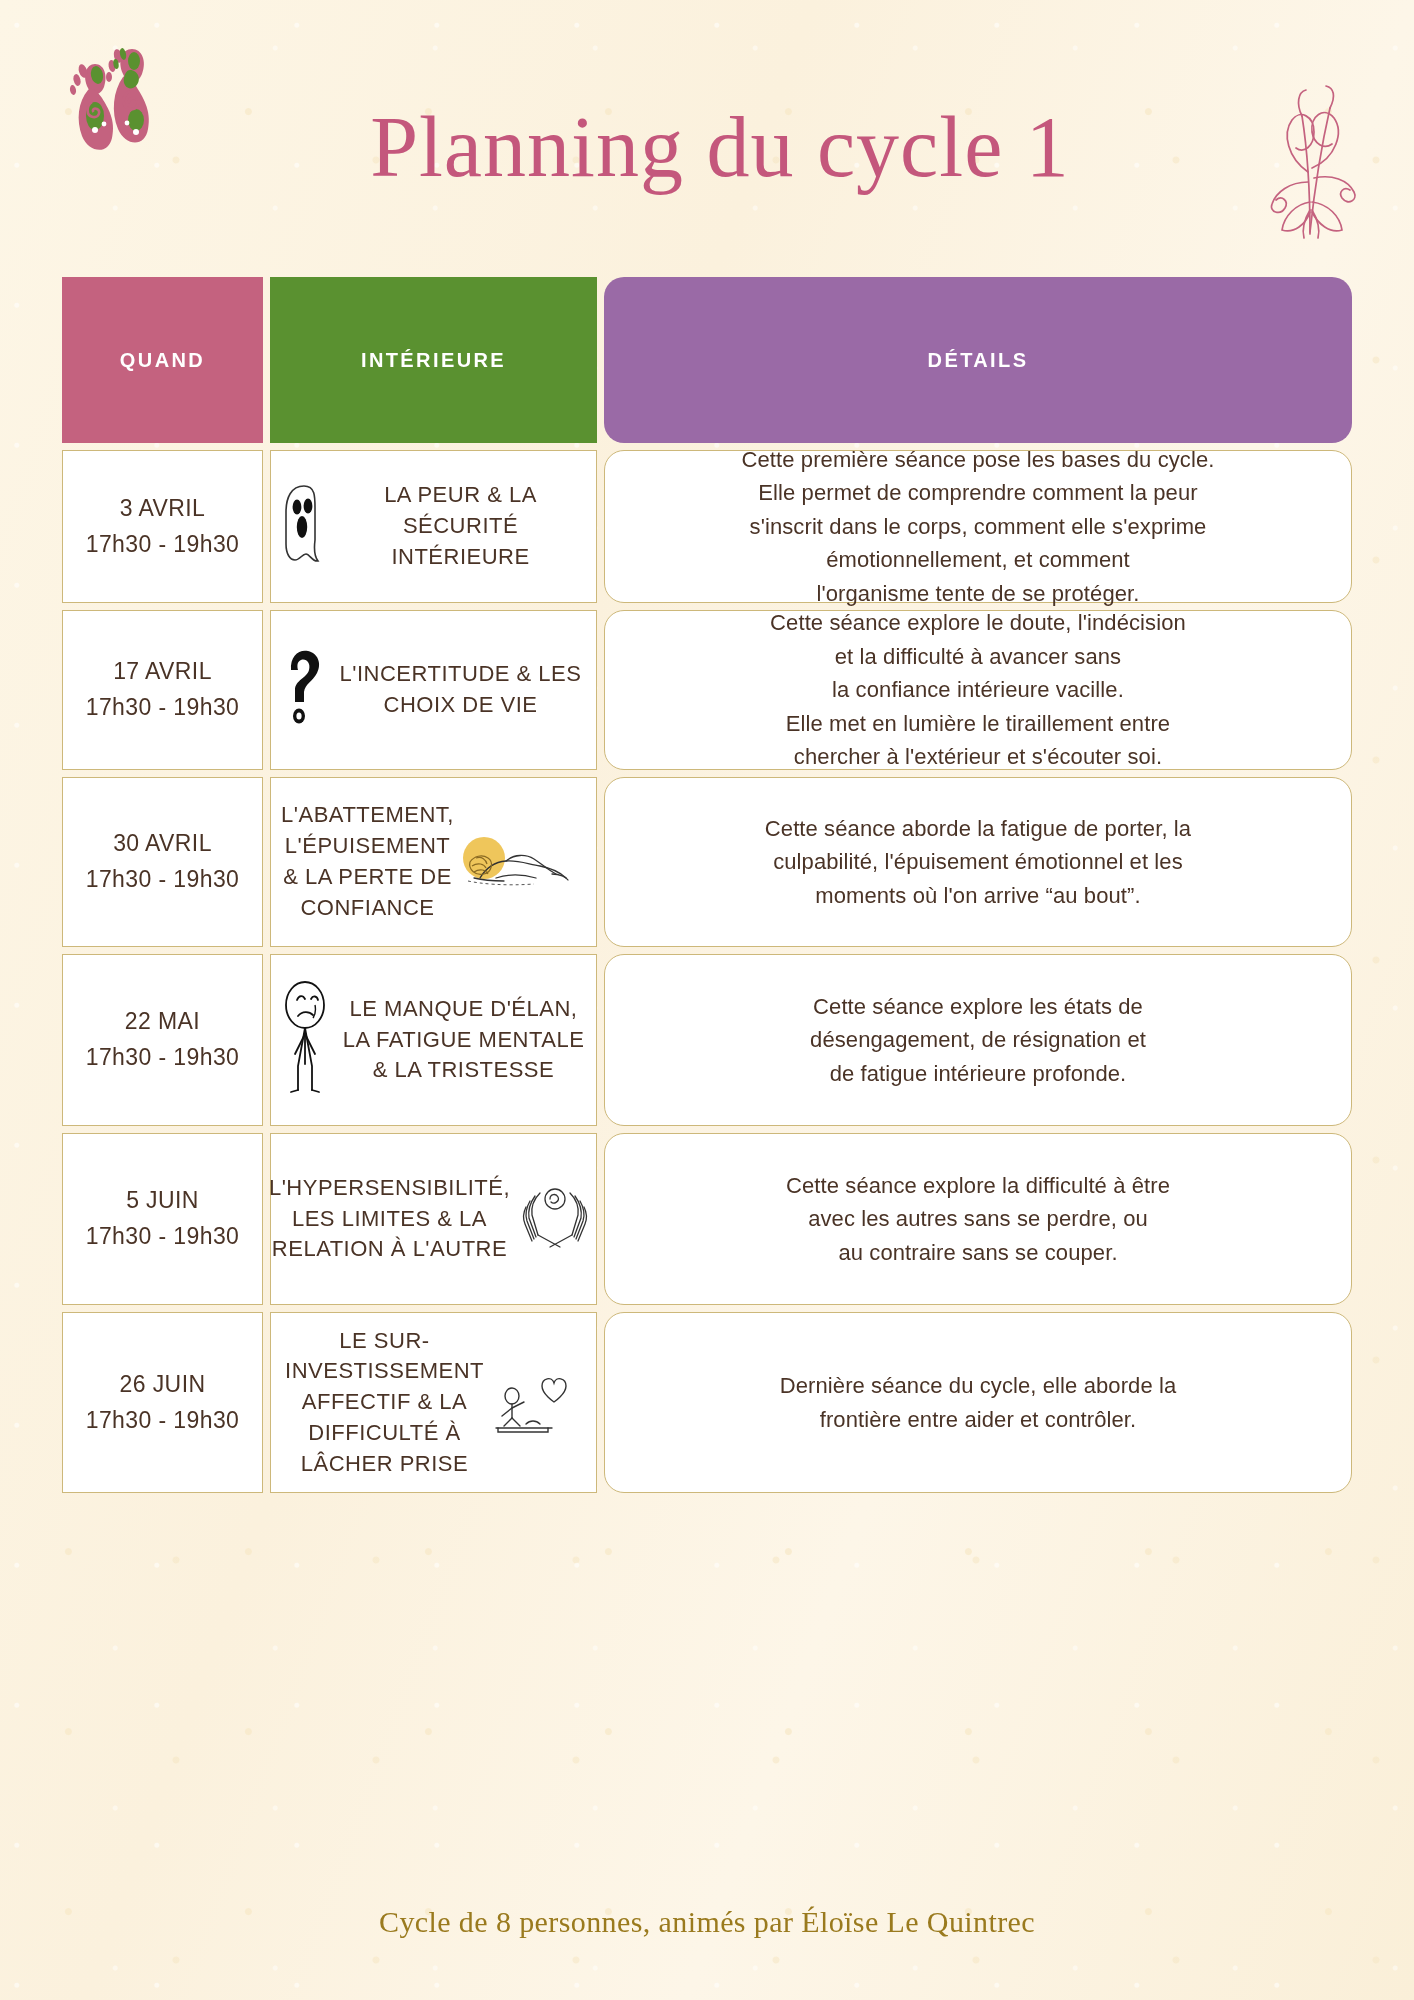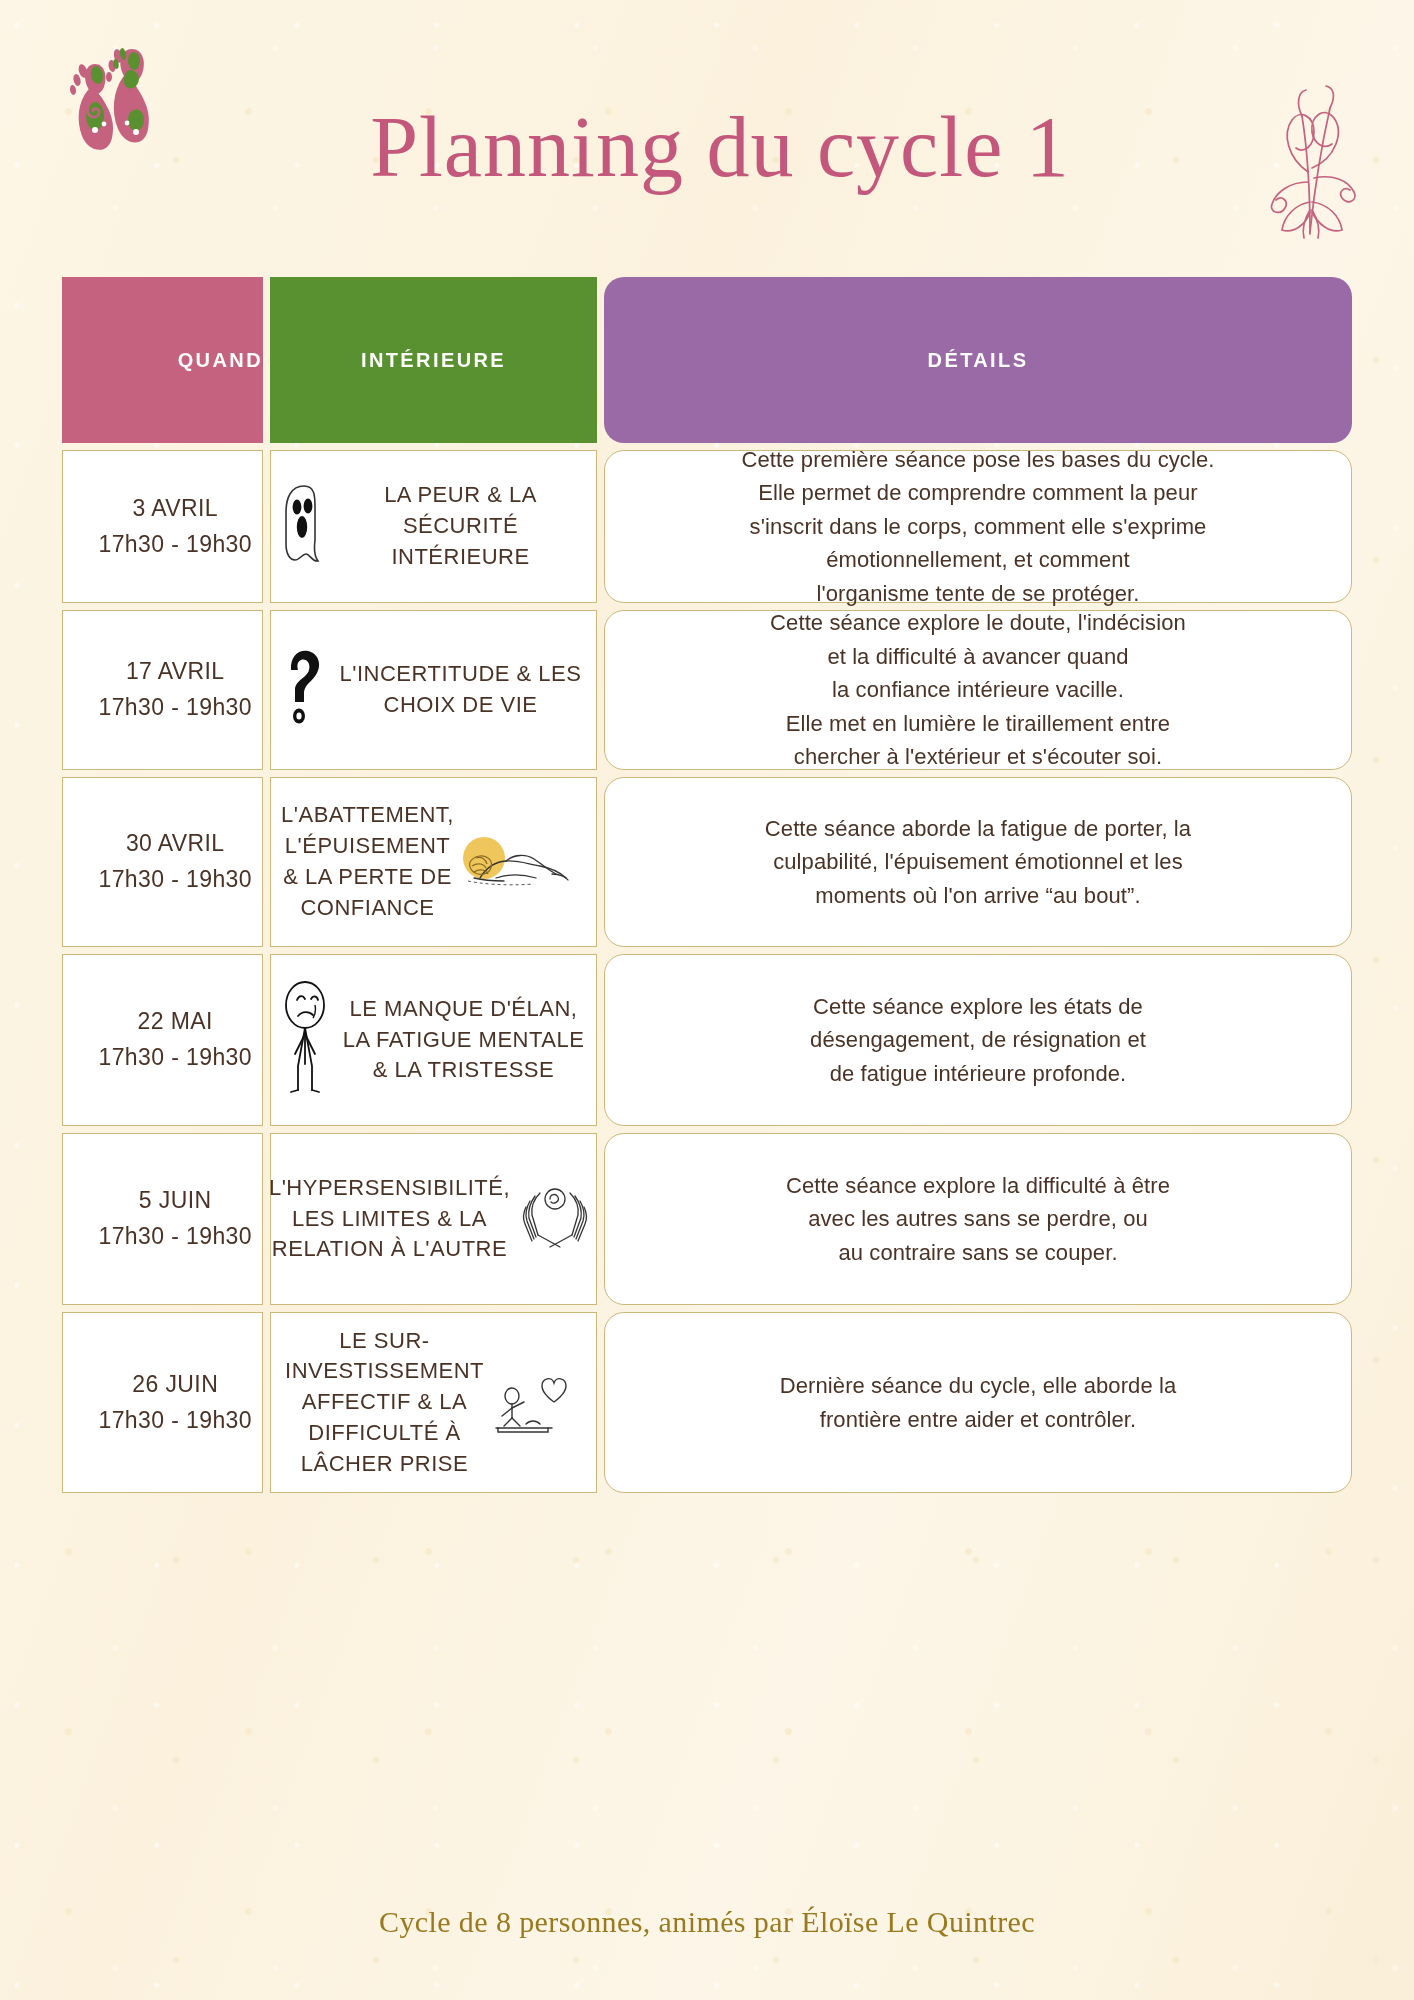--- a/index.html
+++ b/index.html
@@ -73,21 +73,21 @@
     margin-bottom: 7px;
   }
   .cell {
     border: 1.5px solid #cdb87a;
     background: #ffffff;
     display: flex;
     align-items: center;
     justify-content: center;
     box-sizing: border-box;
   }
-  .col-when   { width: 201px; justify-content: flex-end; }
+  .col-when   { width: 201px; }
   .col-theme  { width: 327px; }
   .col-detail { width: 448px; flex: 1; border-radius: 20px; }
 
   .head-row .cell {
     height: 166px;
     border: none;
   }
   .head-when   { background: #c4627f; }
   .head-theme  { background: #5a9130; }
   .head-detail { background: #9a6aa6; }
@@ -281,21 +281,21 @@
               <ellipse cx="18" cy="70" rx="6" ry="7.5" fill="#111"></ellipse>
               <ellipse cx="18" cy="70" rx="2.6" ry="3.6" fill="#fff"></ellipse>
             </svg>
           </span>
           <span class="theme-text">L'INCERTITUDE &amp; LES
 CHOIX DE VIE</span>
         </div>
       </div>
       <div class="cell col-detail">
         <div class="detail-text">Cette séance explore le doute, l'indécision
-et la difficulté à avancer quand
+et la difficulté à avancer sans
 la confiance intérieure vacille.
 Elle met en lumière le tiraillement entre
 chercher à l'extérieur et s'écouter soi.</div>
       </div>
     </div>
 
     <div class="row body-row r3">
       <div class="cell col-when">
         <div class="when-text">
           <span>30 AVRIL</span><br>

